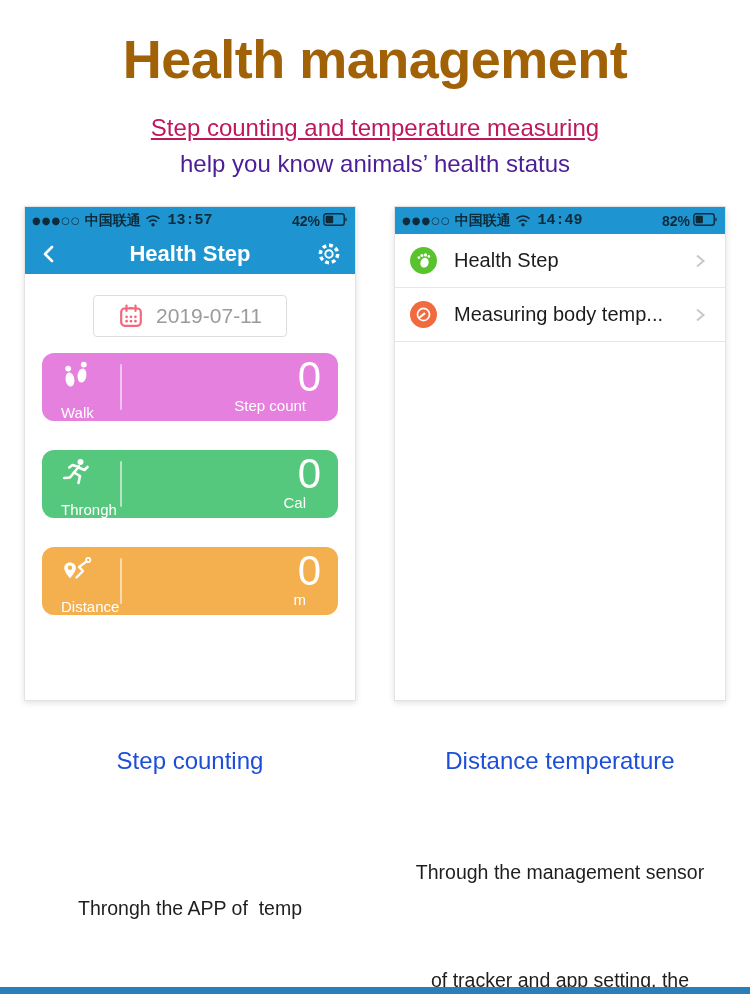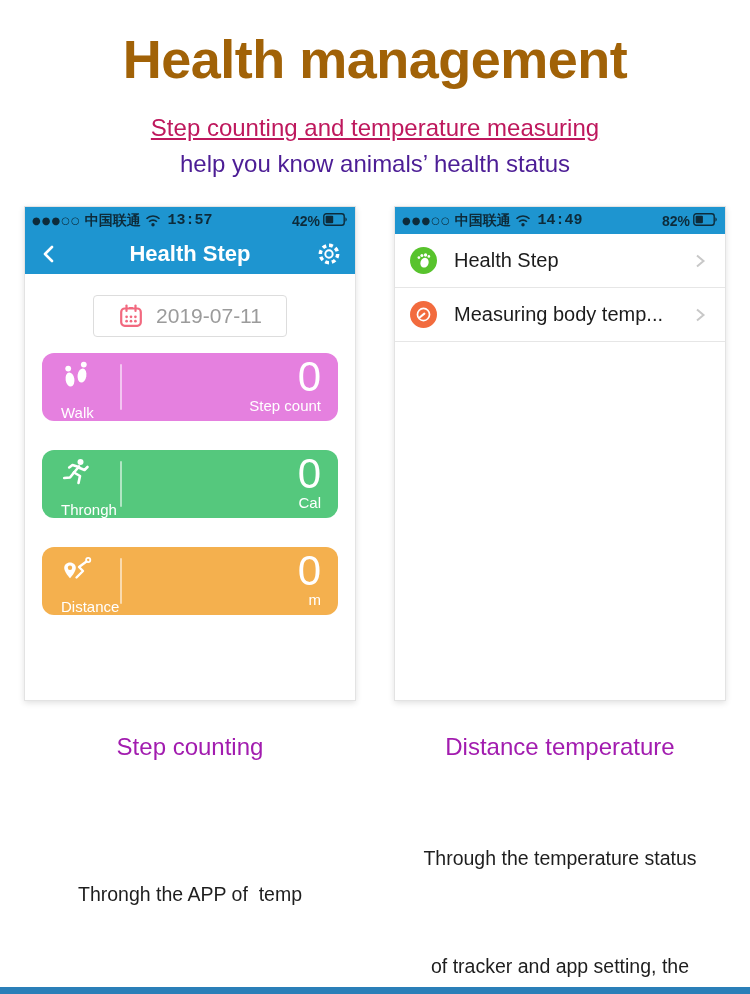--- a/index.html
+++ b/index.html
@@ -50,38 +50,38 @@
     height:68px; margin:29px 17px 0; border-radius:12px; position:relative; color:#fff;
   }
   .card.first{ margin-top:16px; }
   .card-walk{ background:#E580DF; }
   .card-energy{ background:#55C87D; }
   .card-distance{ background:#F4B04E; }
   .card-icon{ position:absolute; left:19px; top:7px; }
   .card-label{ position:absolute; left:19px; bottom:0; font-size:15px; }
   .card-divider{ position:absolute; left:78px; top:11px; bottom:11px; width:2px; background:rgba(255,255,255,.55); border-radius:1px; }
   .card-value{ position:absolute; right:17px; top:3px; font-size:42px; font-weight:400; line-height:42px; }
-  .card-unit{ position:absolute; right:17px; bottom:7px; font-size:15px;text-align:right; }
+  .card-unit{ position:absolute; right:32px; bottom:7px; font-size:15px;text-align:right; }
 
   .list-row{
     height:54px; display:flex; align-items:center; padding:0 15px;
     border-bottom:1px solid #e6e6e6; background:#fff;
   }
   .row-icon{
     width:27px; height:27px; border-radius:50%; flex:0 0 27px;
     display:flex; align-items:center; justify-content:center;
   }
   .icon-bg-green{ background:#58C32D; }
   .icon-bg-orange{ background:#F26B3E; }
   .row-label{ margin-left:17px; font-size:20px; color:#1c1c1c; white-space:nowrap; overflow:hidden; }
   .row-chevron{ margin-left:auto; }
 
   .captions{ display:flex; justify-content:space-between; padding:0 24px; }
   .cap-col{ width:332px; text-align:center; }
-  .caption{ margin-top:33px; font-size:24px; line-height:26px; color:#a21caf; }
+  .caption{ margin-top:47px; font-size:24px; line-height:26px; color:#1d4ed8; }
   .desc{ font-size:19.5px; color:#1e1e1e; line-height:36px; white-space:pre-wrap; }
   .desc-left{ margin-top:44px; }
   .desc-right{ margin-top:8px; }
 
   .bottom-bar{ position:absolute; left:0; right:0; bottom:0; height:7px; background:#2A7FB8; }
 </style>
 </head>
 <body>
 
 <h1 class="page-title">Health management</h1>
@@ -250,21 +250,21 @@
     <div class="caption">Step counting</div>
     <div class="desc desc-left">
       <div>Throngh the APP of  temp</div>
       <div>counting to get the animals</div>
       
     </div>
   </div>
   <div class="cap-col">
     <div class="caption">Distance temperature</div>
     <div class="desc desc-right">
-      <div>Through the temperature status</div>
+      <div>Through the management sensor</div>
       <div>of tracker and app setting, the</div>
       
       
       
     </div>
   </div>
 </div>
 
 <div class="bottom-bar"></div>
 

